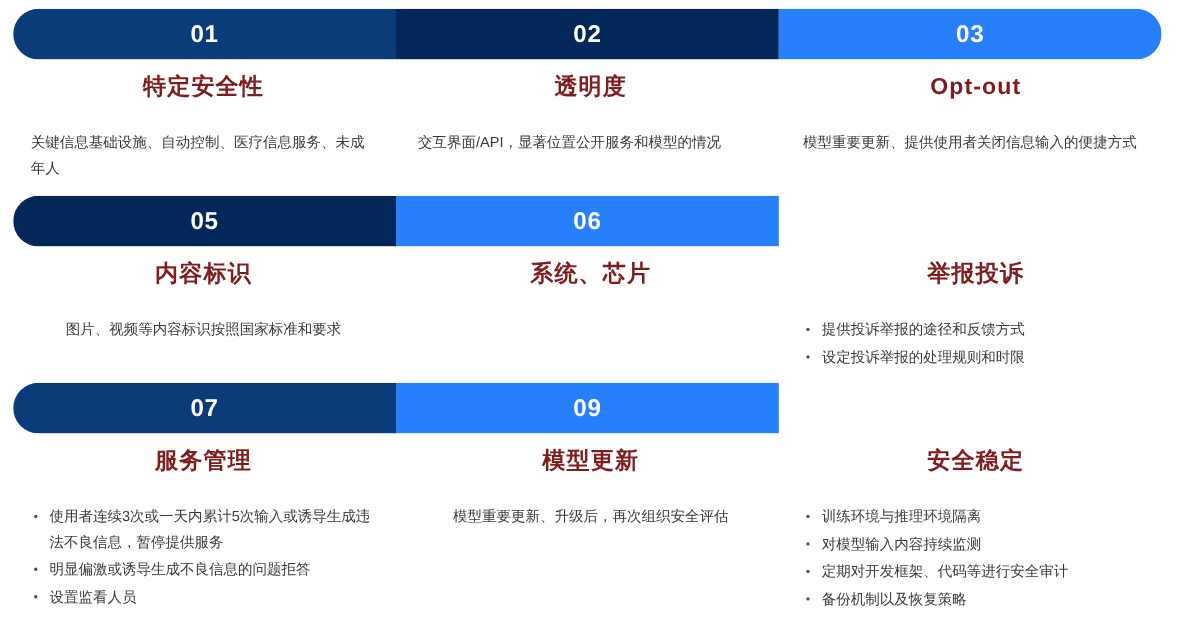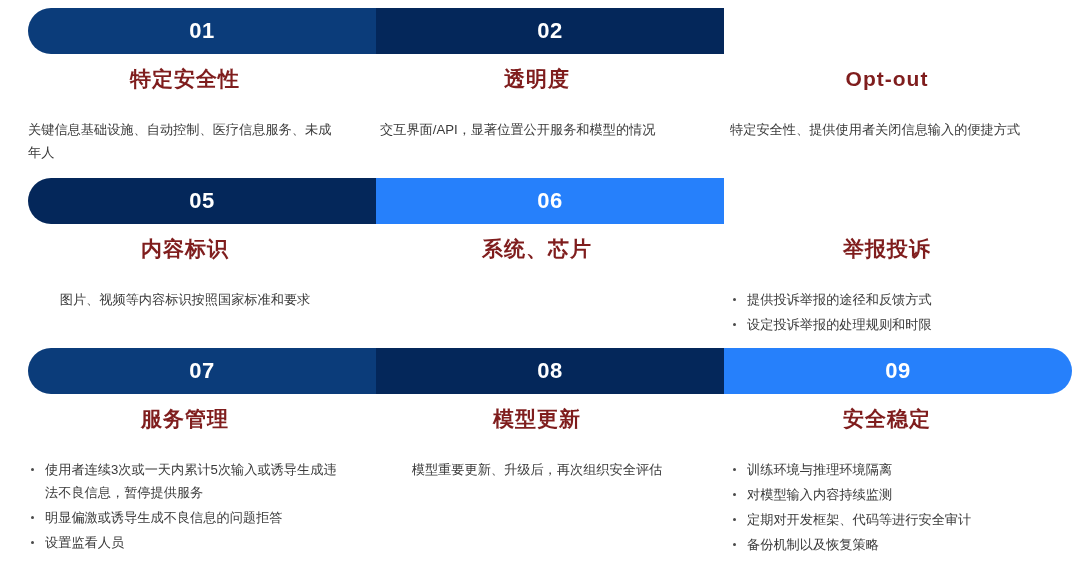--- a/index.html
+++ b/index.html
@@ -28,21 +28,21 @@
     left: 0;
     width: 1080px;
   }
   .row-1 { top: 8px;   height: 162px; }
   .row-2 { top: 178px; height: 162px; }
   .row-3 { top: 348px; height: 222px; }
 
   
   .header-strip {
     position: absolute;
-    left: 28px;
+    left: 12px;
     top: 0;
     width: 1044px;
     height: 46px;
     display: flex;
     border-radius: 23px;
     overflow: hidden;
     text-align: right;
   }
   .header-cell {
     display: flex;
@@ -128,38 +128,39 @@
 </style>
 </head>
 <body>
 
 <div class="board">
 
   <div class="row row-1">
     <div class="header-strip">
       <div class="header-cell c1">01</div>
       <div class="header-cell c2">02</div>
+      <div class="header-cell c3">03</div>
     </div>
     <div class="cols">
       <div class="col col-1">
         <div class="card-title">特定安全性</div>
         <div class="card-body">
           <p class="para">关键信息基础设施、自动控制、医疗信息服务、未成年人</p>
         </div>
       </div>
       <div class="col col-2">
         <div class="card-title">透明度</div>
         <div class="card-body">
           <p class="para">交互界面/API，显著位置公开服务和模型的情况</p>
         </div>
       </div>
       <div class="col col-3">
         <div class="card-title">Opt-out</div>
         <div class="card-body">
-          <p class="para">特定安全性、提供使用者关闭信息输入的便捷方式</p>
+          <p class="para">模型重要更新、提供使用者关闭信息输入的便捷方式</p>
         </div>
       </div>
     </div>
   </div>
 
   <div class="row row-2">
     <div class="header-strip">
       <div class="header-cell c2">05</div>
       <div class="header-cell c3">06</div>
     </div>
@@ -181,21 +182,20 @@
               <li><span>设定投诉举报的处理规则和时限</span></li>
             </ul>
         </div>
       </div>
     </div>
   </div>
 
   <div class="row row-3">
     <div class="header-strip">
       <div class="header-cell c1">07</div>
-      <div class="header-cell c2">08</div>
       <div class="header-cell c3">09</div>
     </div>
     <div class="cols">
       <div class="col col-1">
         <div class="card-title">服务管理</div>
         <div class="card-body">
           <ul class="bullets">
               <li><span>使用者连续3次或一天内累计5次输入或诱导生成违法不良信息，暂停提供服务</span></li>
               <li><span>明显偏激或诱导生成不良信息的问题拒答</span></li>
               <li><span>设置监看人员</span></li>

